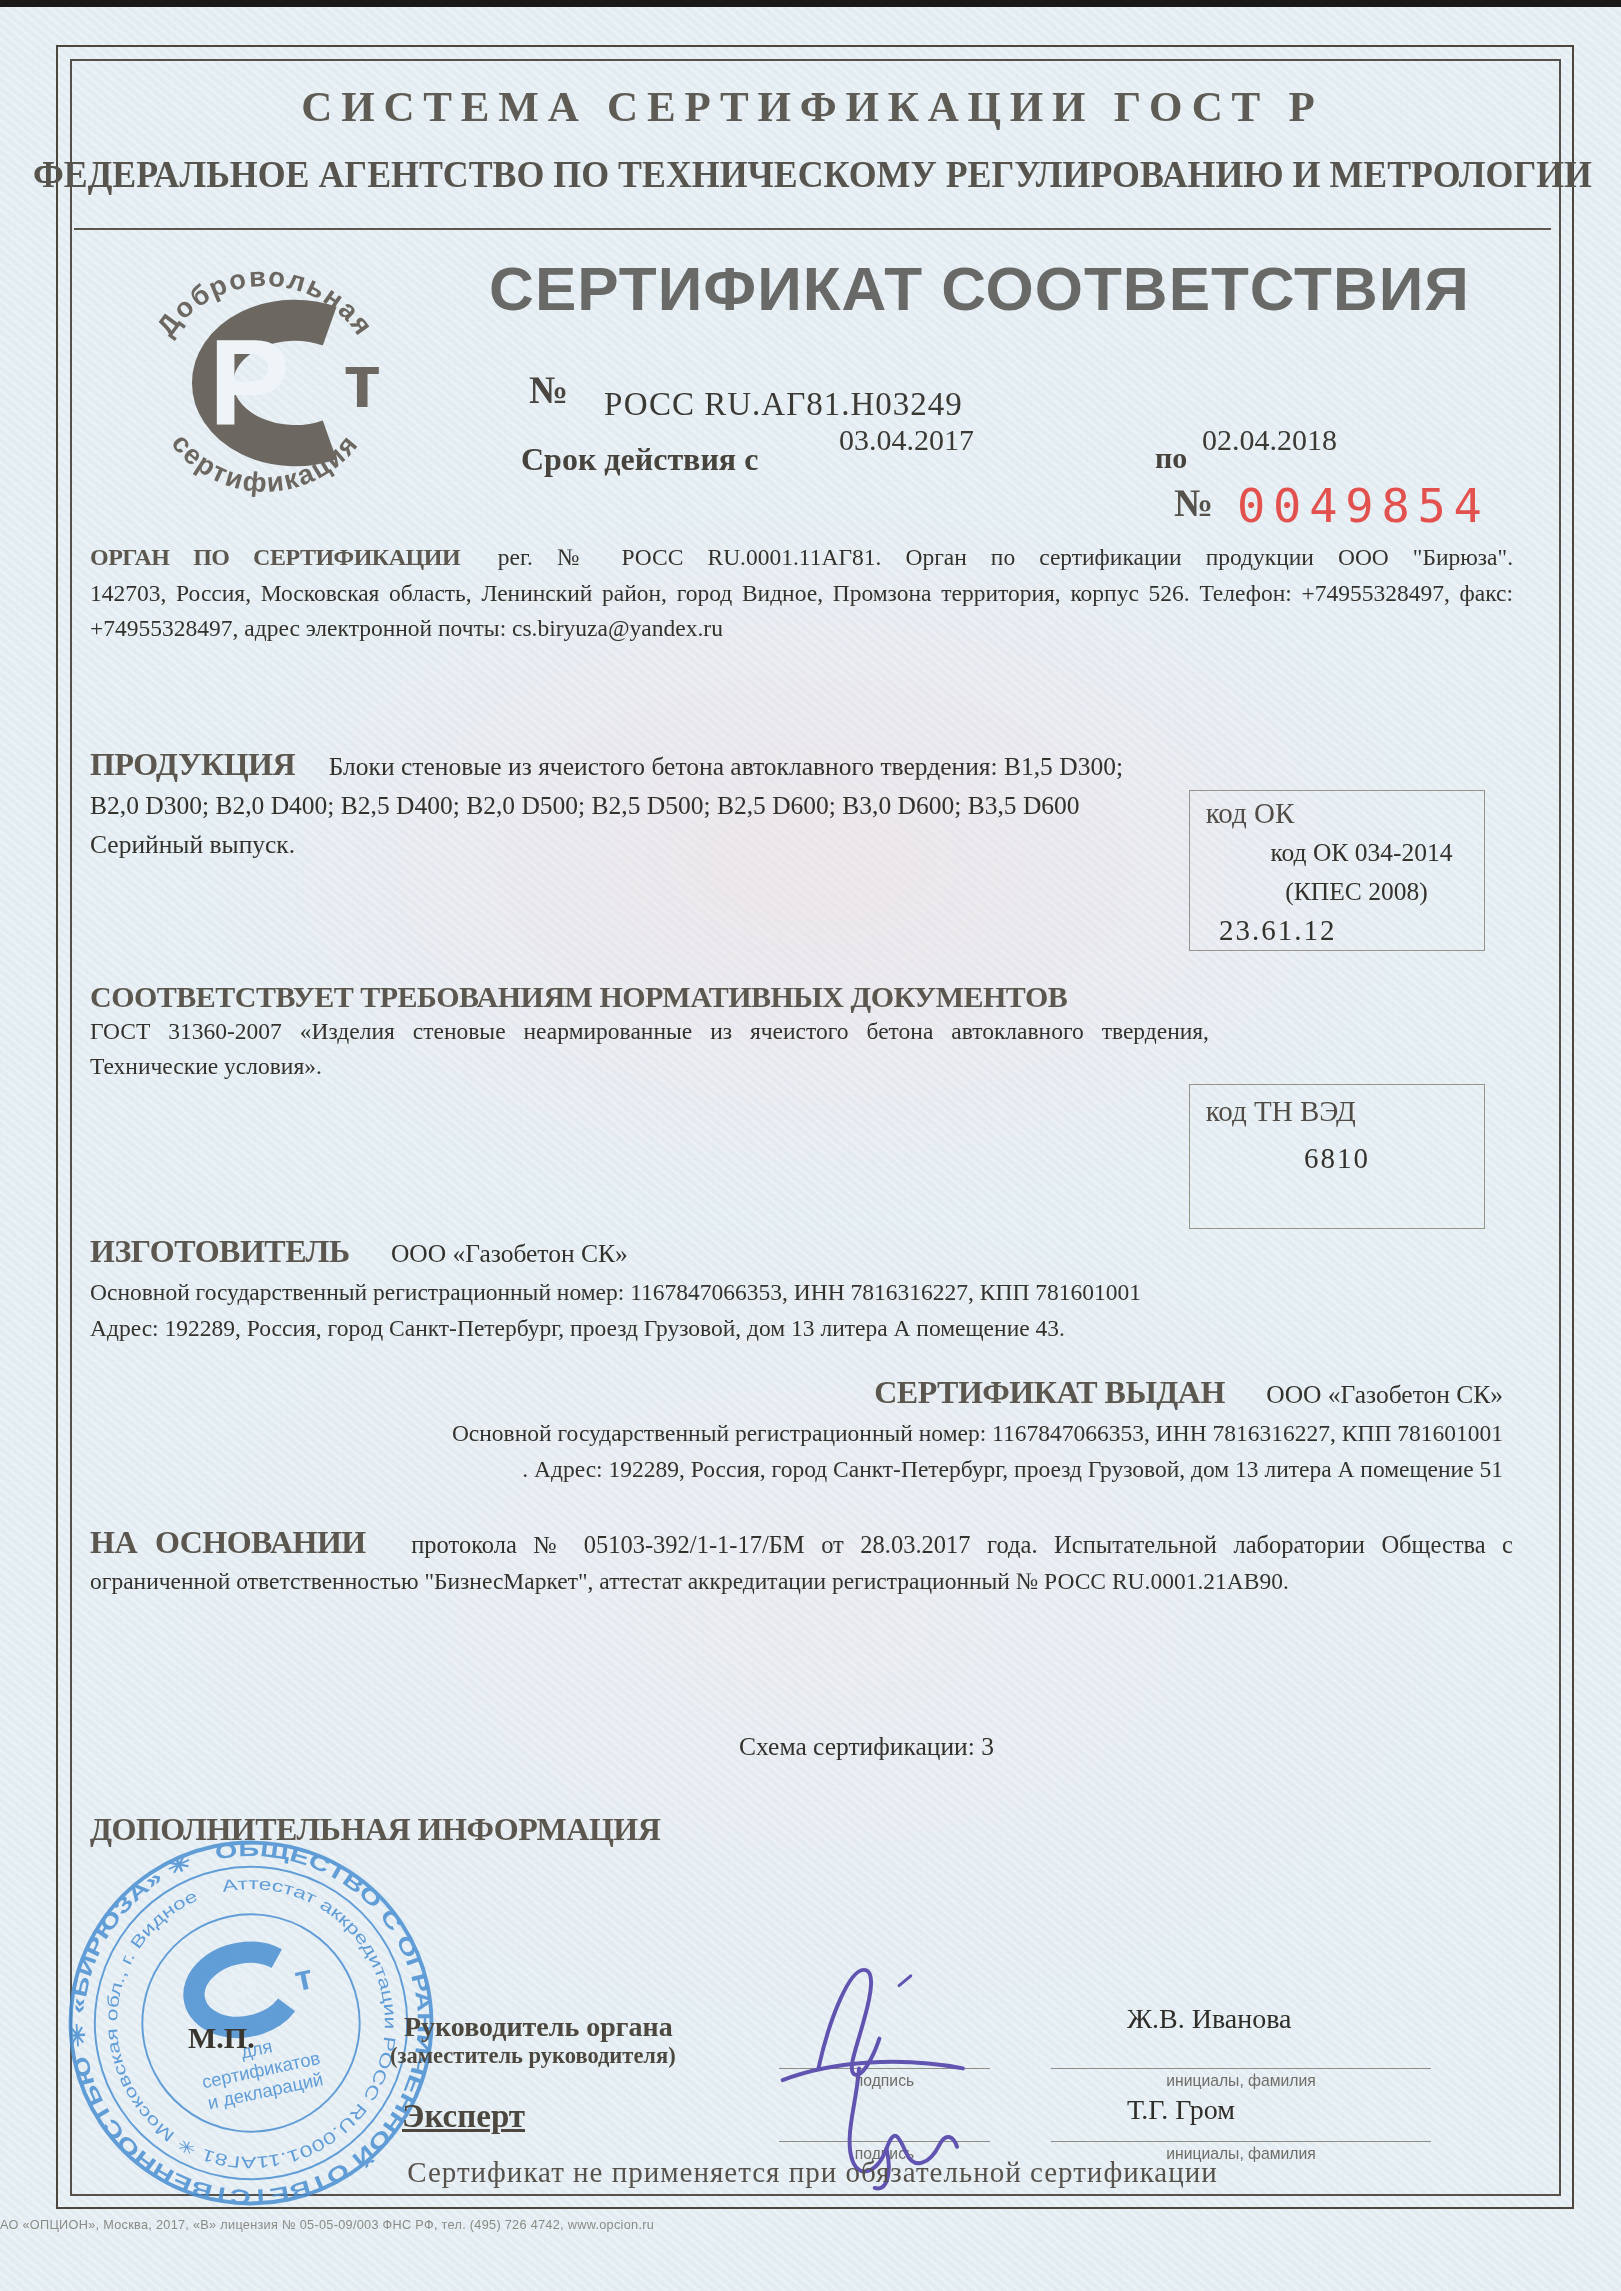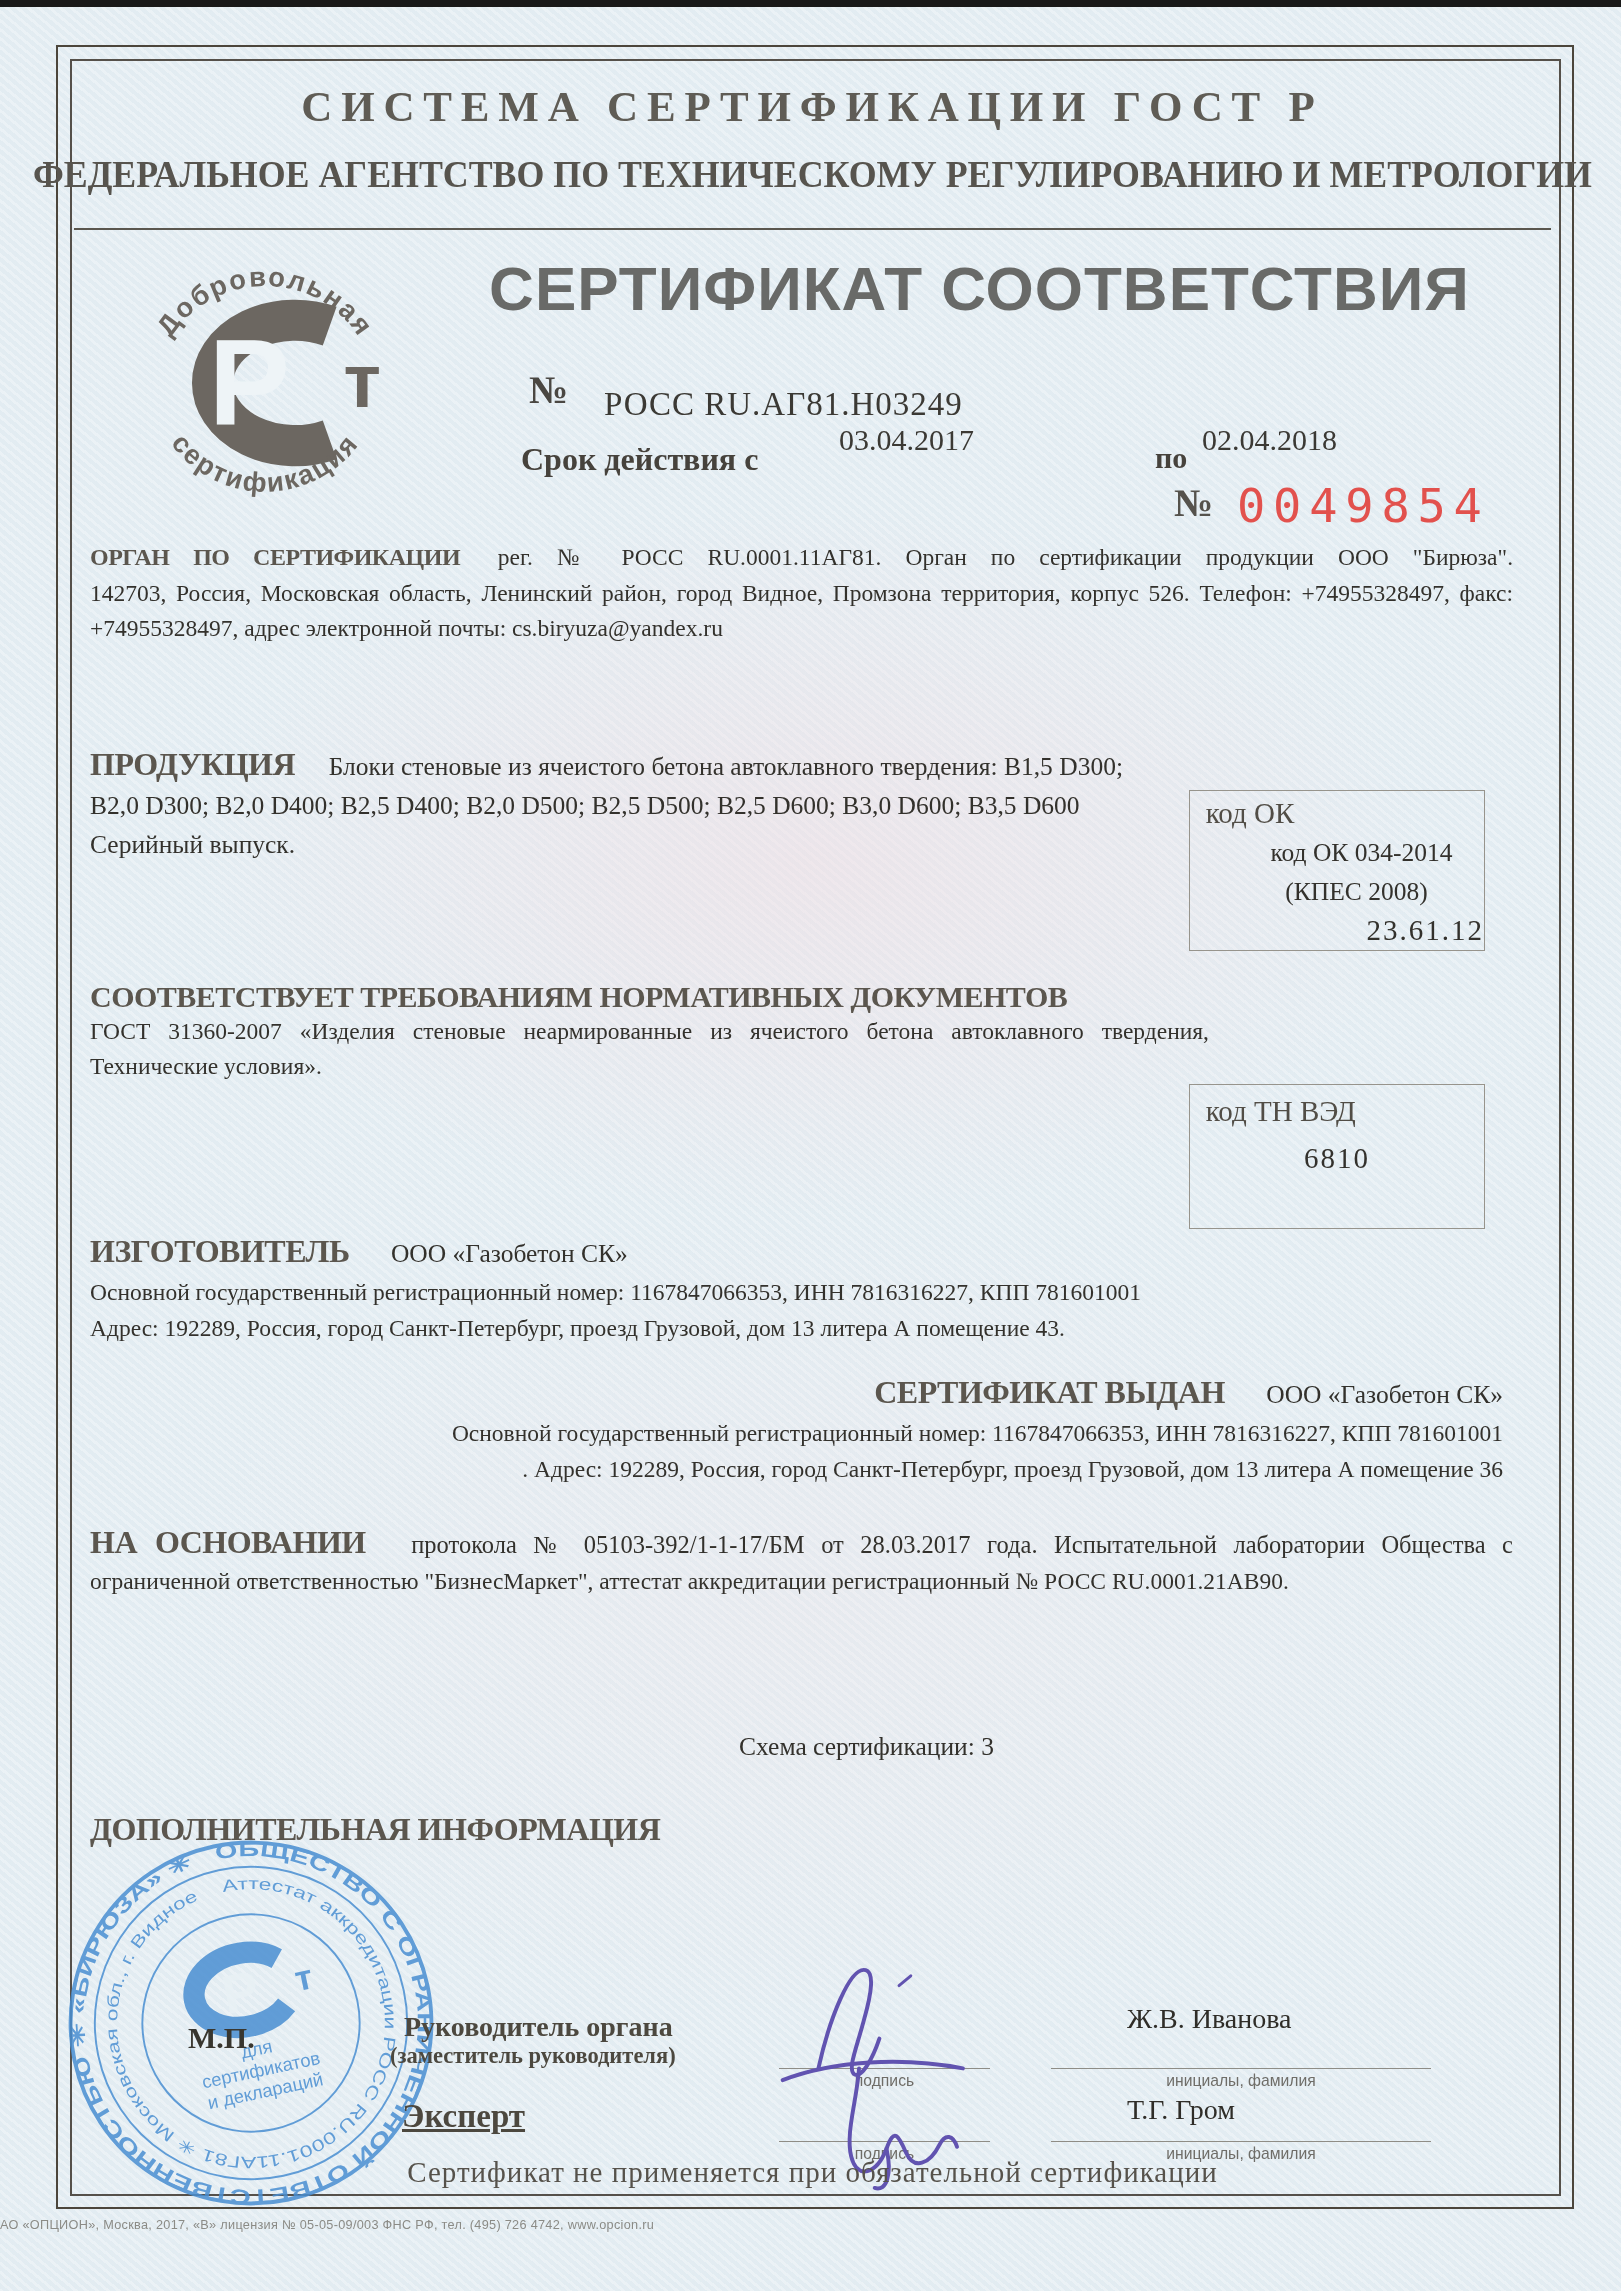--- a/index.html
+++ b/index.html
@@ -46,21 +46,21 @@
   .prod-block{left:90px;top:745px;width:1282px;}
   .prod-l1 .sec-label{font-size:32px;margin-right:27.4px;}
   .prod-l1{font-size:25.5px;line-height:39px;}
   .prod-line{font-size:25.5px;line-height:39px;color:#33312c;}
 
   .codbox{border:1px solid #97948c;}
   .codok-box{left:1189px;top:790px;width:294px;height:159px;}
   .codok-label{left:15.7px;top:5.9px;font-size:29px;color:#514d46;}
   .codok-l1{left:0;top:47px;width:100%;text-align:center;font-size:25.5px;color:#33312c;padding-left:49px;box-sizing:border-box;}
   .codok-l2{left:0;top:86px;width:100%;text-align:center;font-size:25.5px;color:#33312c;padding-left:39px;box-sizing:border-box;}
-  .codok-val{left:0;top:123px;width:100%;text-align:right;font-size:29px;letter-spacing:2px;color:#33312c;padding-left:29px;box-sizing:border-box;}
+  .codok-val{left:0;top:123px;width:100%;text-align:left;font-size:29px;letter-spacing:2px;color:#33312c;padding-left:29px;box-sizing:border-box;}
 
   .conf-block{left:90px;top:980px;width:1119px;}
   .conf-label{font-size:30px;display:block;}
   .tnved-box{left:1189px;top:1084px;width:294px;height:143px;}
   .tnved-label{left:15.7px;top:9.8px;font-size:29px;color:#514d46;}
   .tnved-val{left:0;top:57px;width:100%;text-align:center;font-size:29px;letter-spacing:2px;color:#33312c;}
 
   .manuf-block{left:90px;top:1231px;width:1423px;}
   .inline-head .sec-label{font-size:32px;margin-right:35px;}
   .inline-head{font-size:25.5px;line-height:41px;color:#33312c;}
@@ -184,21 +184,21 @@
     <div class="plain-line">Основной государственный регистрационный номер: 1167847066353, ИНН 7816316227, КПП 781601001</div>
     <div class="plain-line">Адрес: 192289, Россия, город Санкт-Петербург, проезд Грузовой, дом 13 литера А помещение 43.</div>
   </div>
 
   <div class="abs issued-block sec">
     <div class="inline-head">
       <span class="sec-label">СЕРТИФИКАТ ВЫДАН</span>
       <span>ООО «Газобетон СК»</span>
     </div>
     <div class="plain-line">Основной государственный регистрационный номер: 1167847066353, ИНН 7816316227, КПП 781601001</div>
-    <div class="plain-line">. Адрес: 192289, Россия, город Санкт-Петербург, проезд Грузовой, дом 13 литера А помещение 36</div>
+    <div class="plain-line">. Адрес: 192289, Россия, город Санкт-Петербург, проезд Грузовой, дом 13 литера А помещение 51</div>
   </div>
 
   <div class="abs basis-block sec">
     <div class="basis-l1 fill-line">
       <span class="sec-label">НА ОСНОВАНИИ</span>
       <span>протокола  №  05103-392/1-1-17/БМ  от  28.03.2017  года.  Испытательной  лаборатории  Общества  с</span>
     </div>
     <div class="body-text">ограниченной ответственностью "БизнесМаркет", аттестат аккредитации регистрационный № РОСС RU.0001.21АВ90.</div>
   </div>
 

